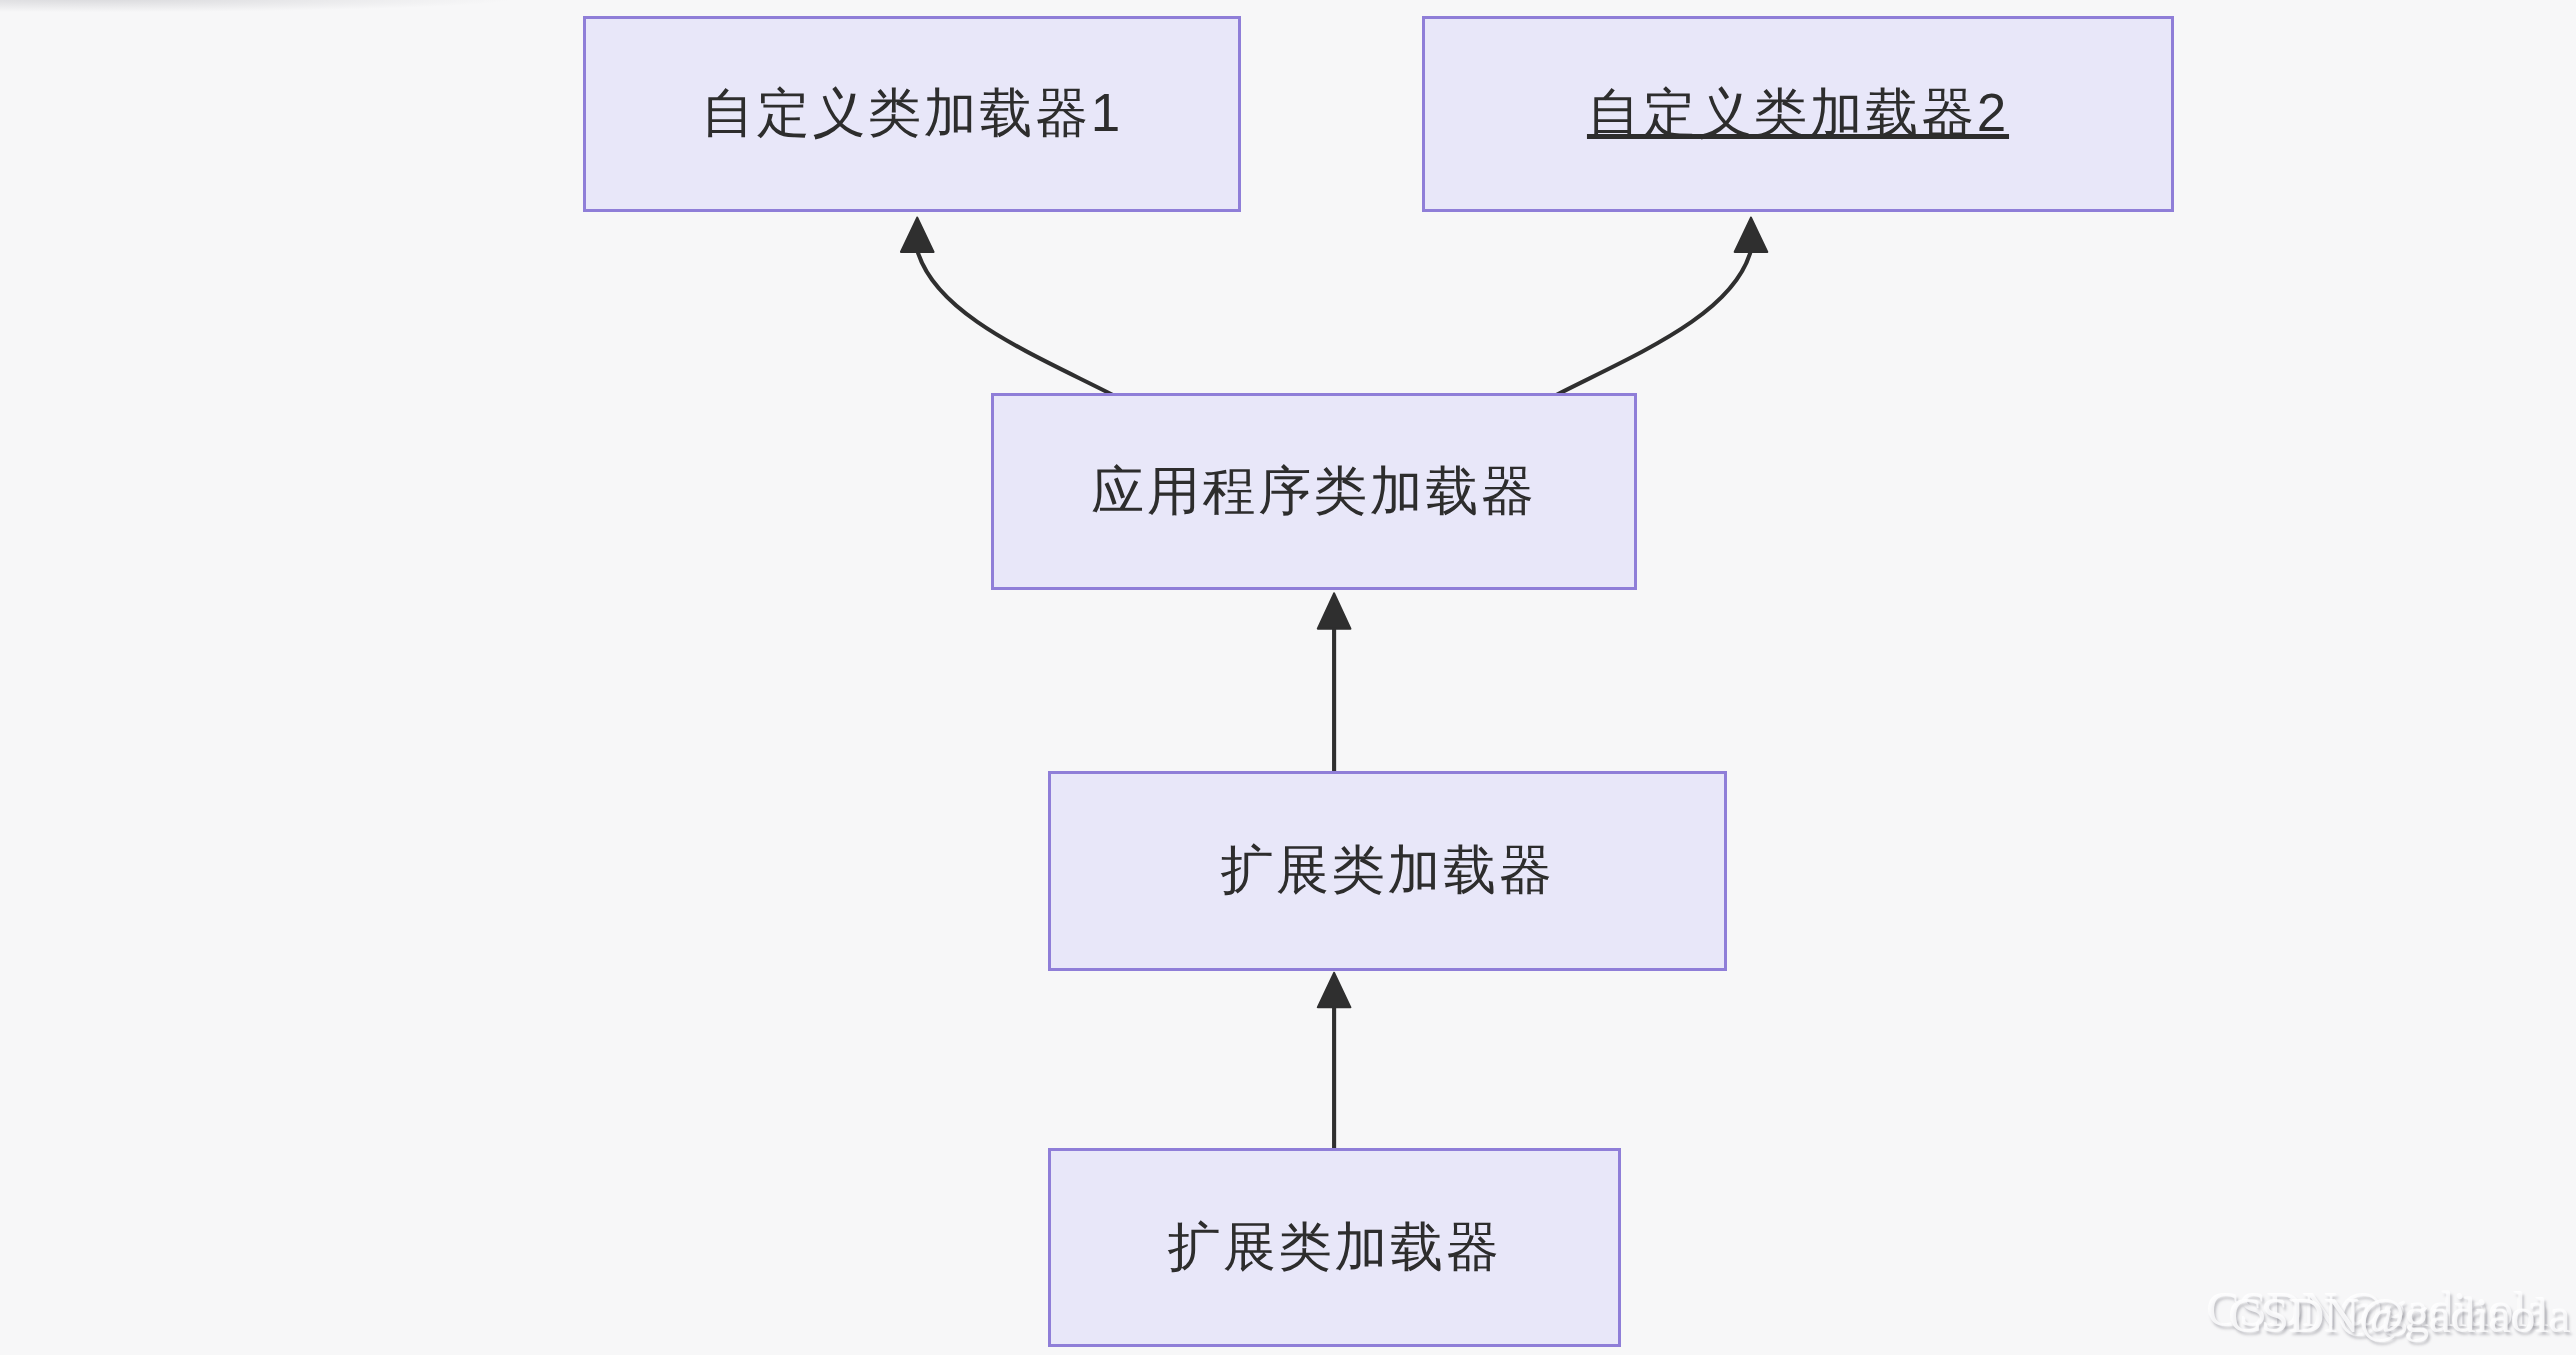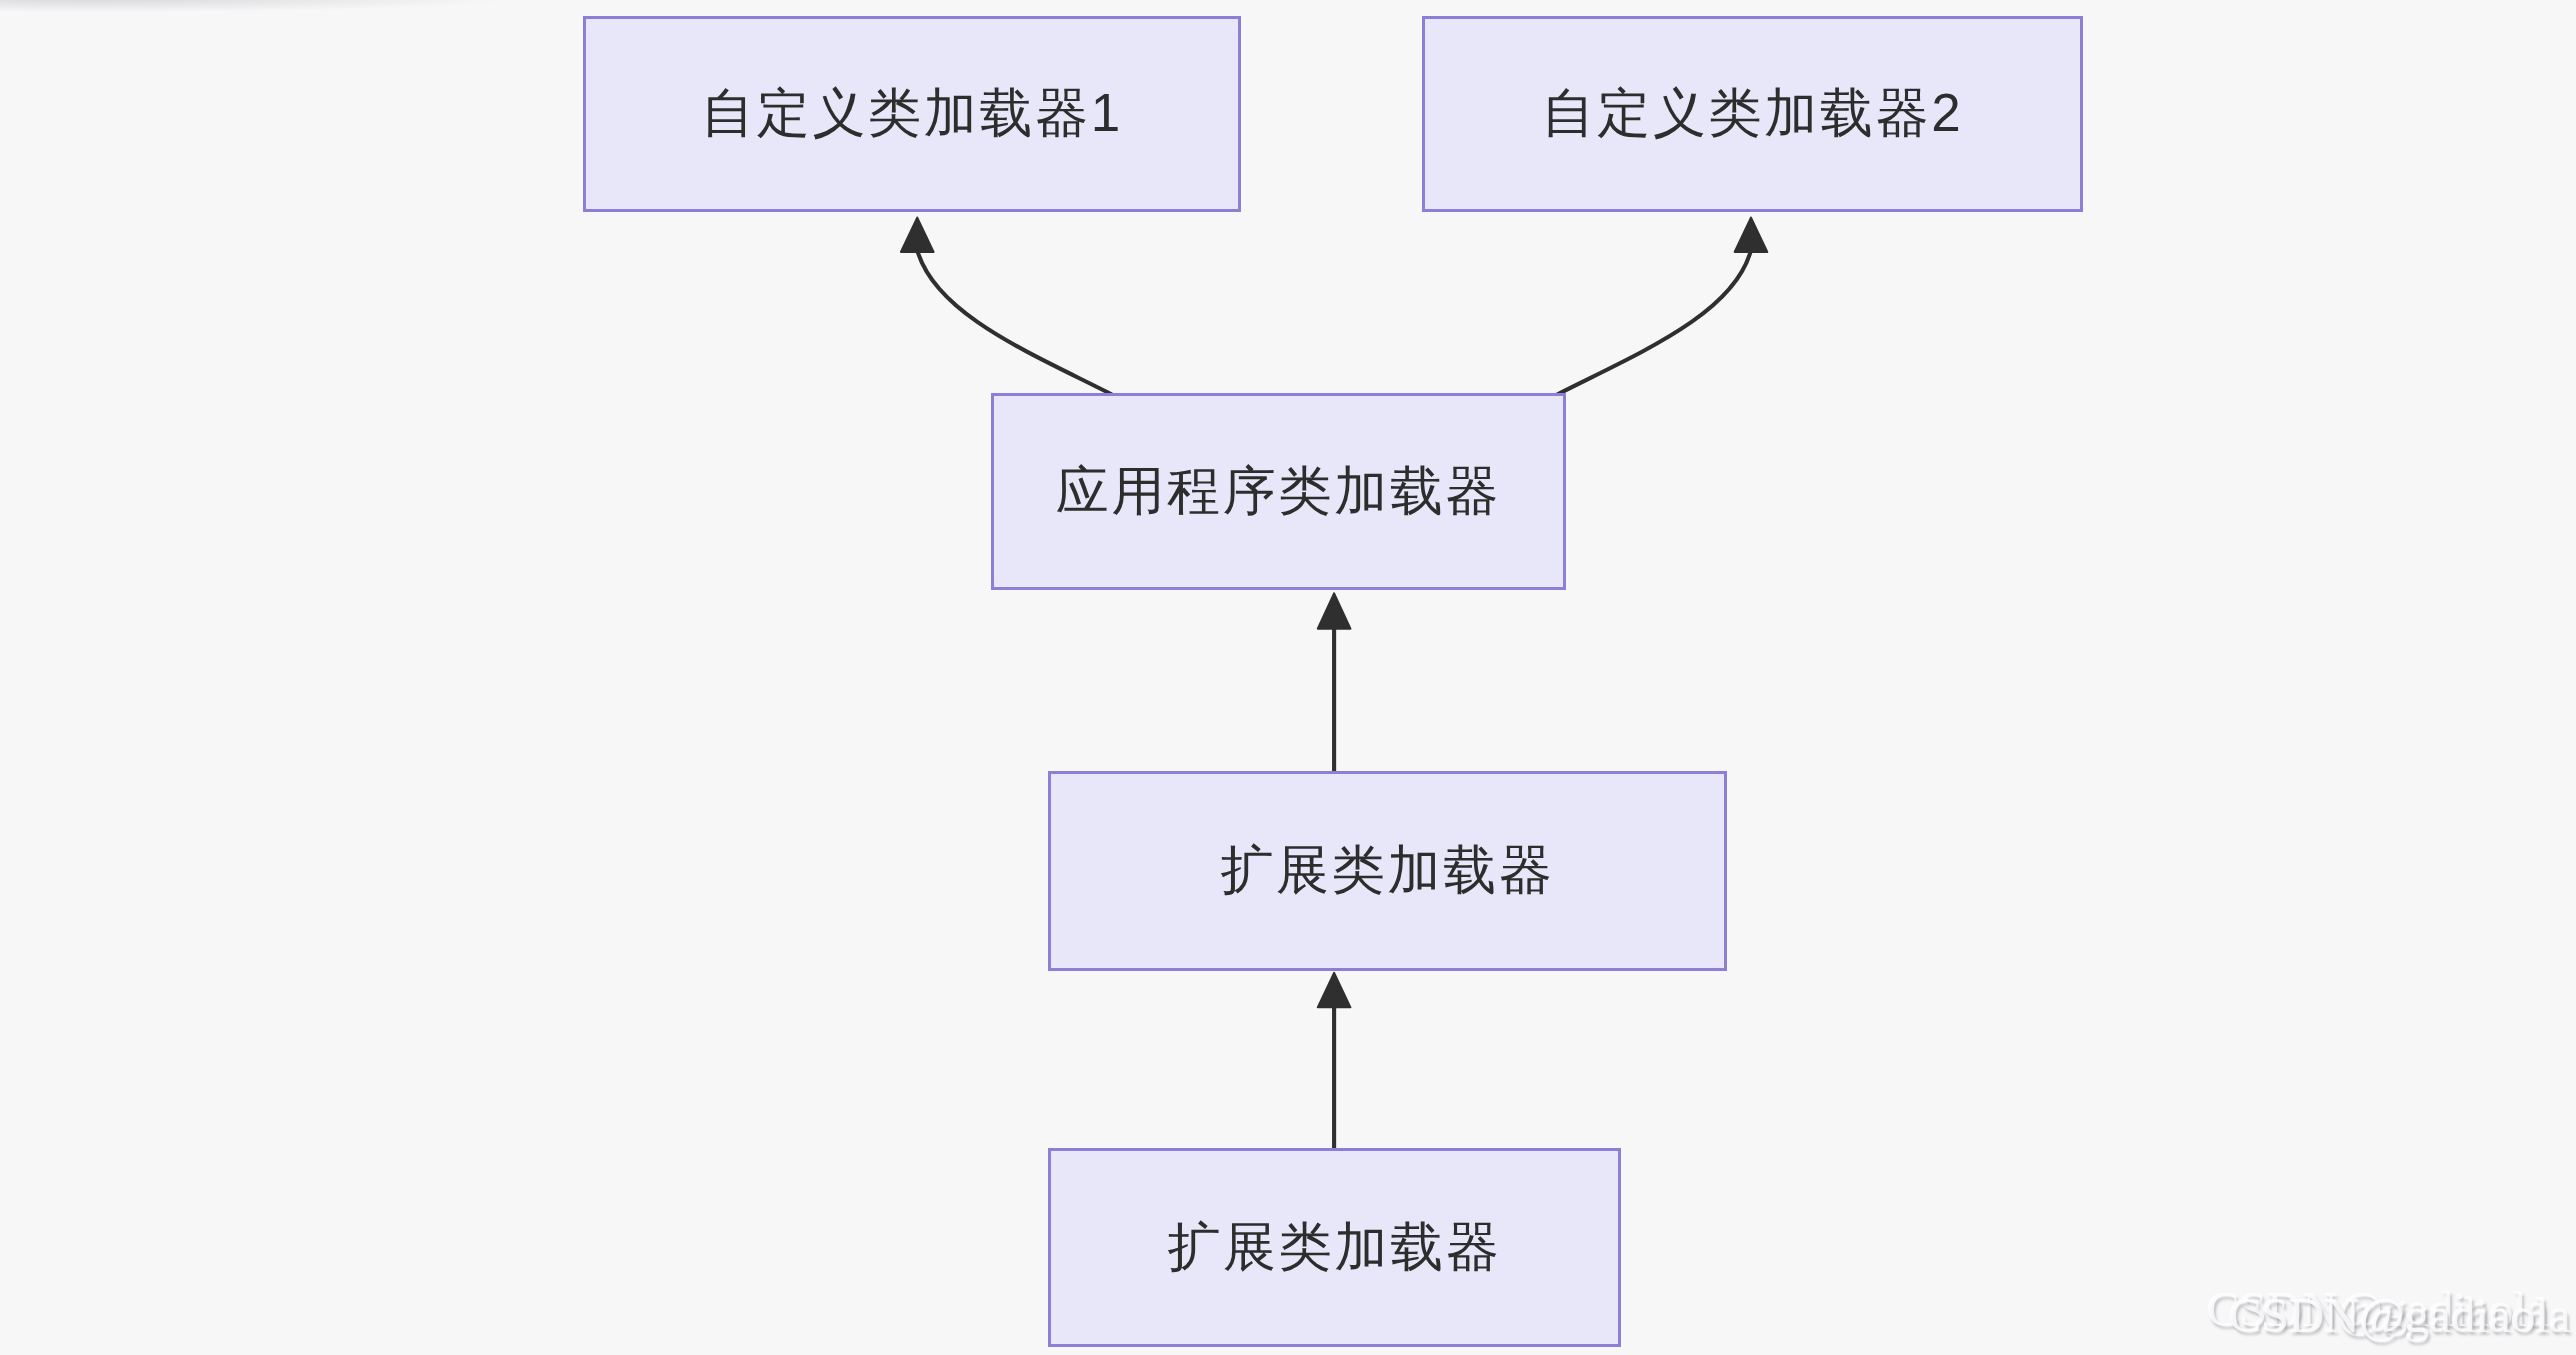--- a/index.html
+++ b/index.html
@@ -54,22 +54,22 @@
     border: 3.6px solid #8f7ed8;
     display: flex;
     align-items: center;
     justify-content: center;
     font-size: 53px;
     letter-spacing: 2.7px;
     color: #2d2d2d;
     white-space: nowrap;
   }
   .node-custom1 { left: 567px;  top: 16.4px;   width: 658px; height: 196px; }
-  .node-custom2 { left: 1406px; top: 16.4px;   width: 661px; height: 196px; }
-  .node-app     { left: 975px; top: 393px;  width: 575px; height: 197px; }
+  .node-custom2 { left: 1406px; top: 16.4px;   width: 752px; height: 196px; text-decoration: underline; }
+  .node-app     { left: 975px; top: 393px;  width: 646px; height: 197px; }
   .node-ext     { left: 1032px; top: 771px;  width: 679px; height: 200px; }
   .node-boot    { left: 1032px; top: 1148px; width: 573px; height: 199px; }
   .watermark {
     position: absolute;
     left: 2191px;
     top: 1281px;
     z-index: 3;
     font-family: "Liberation Serif", serif;
     font-size: 49px;
     pointer-events: none;

